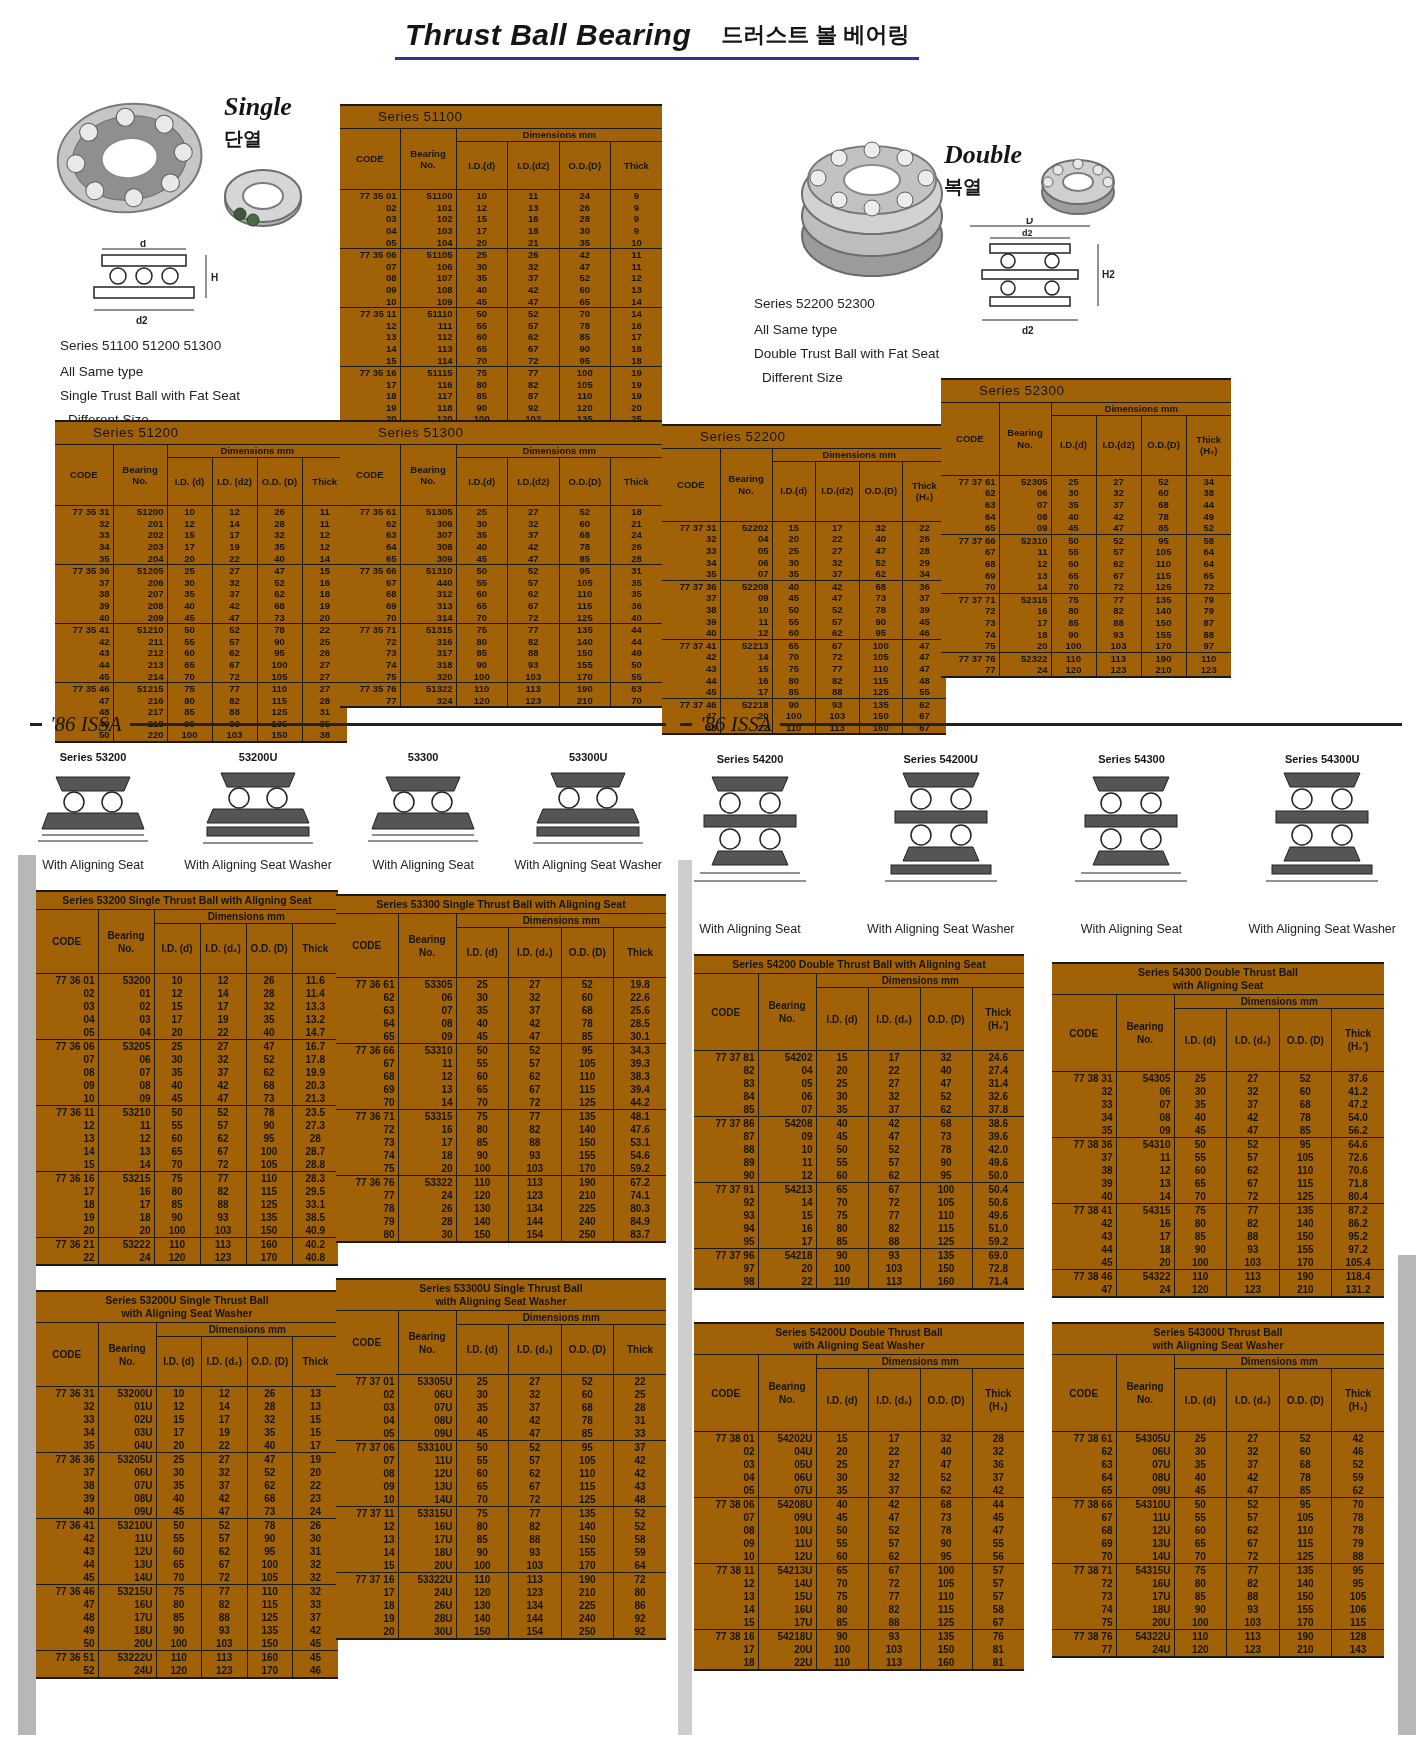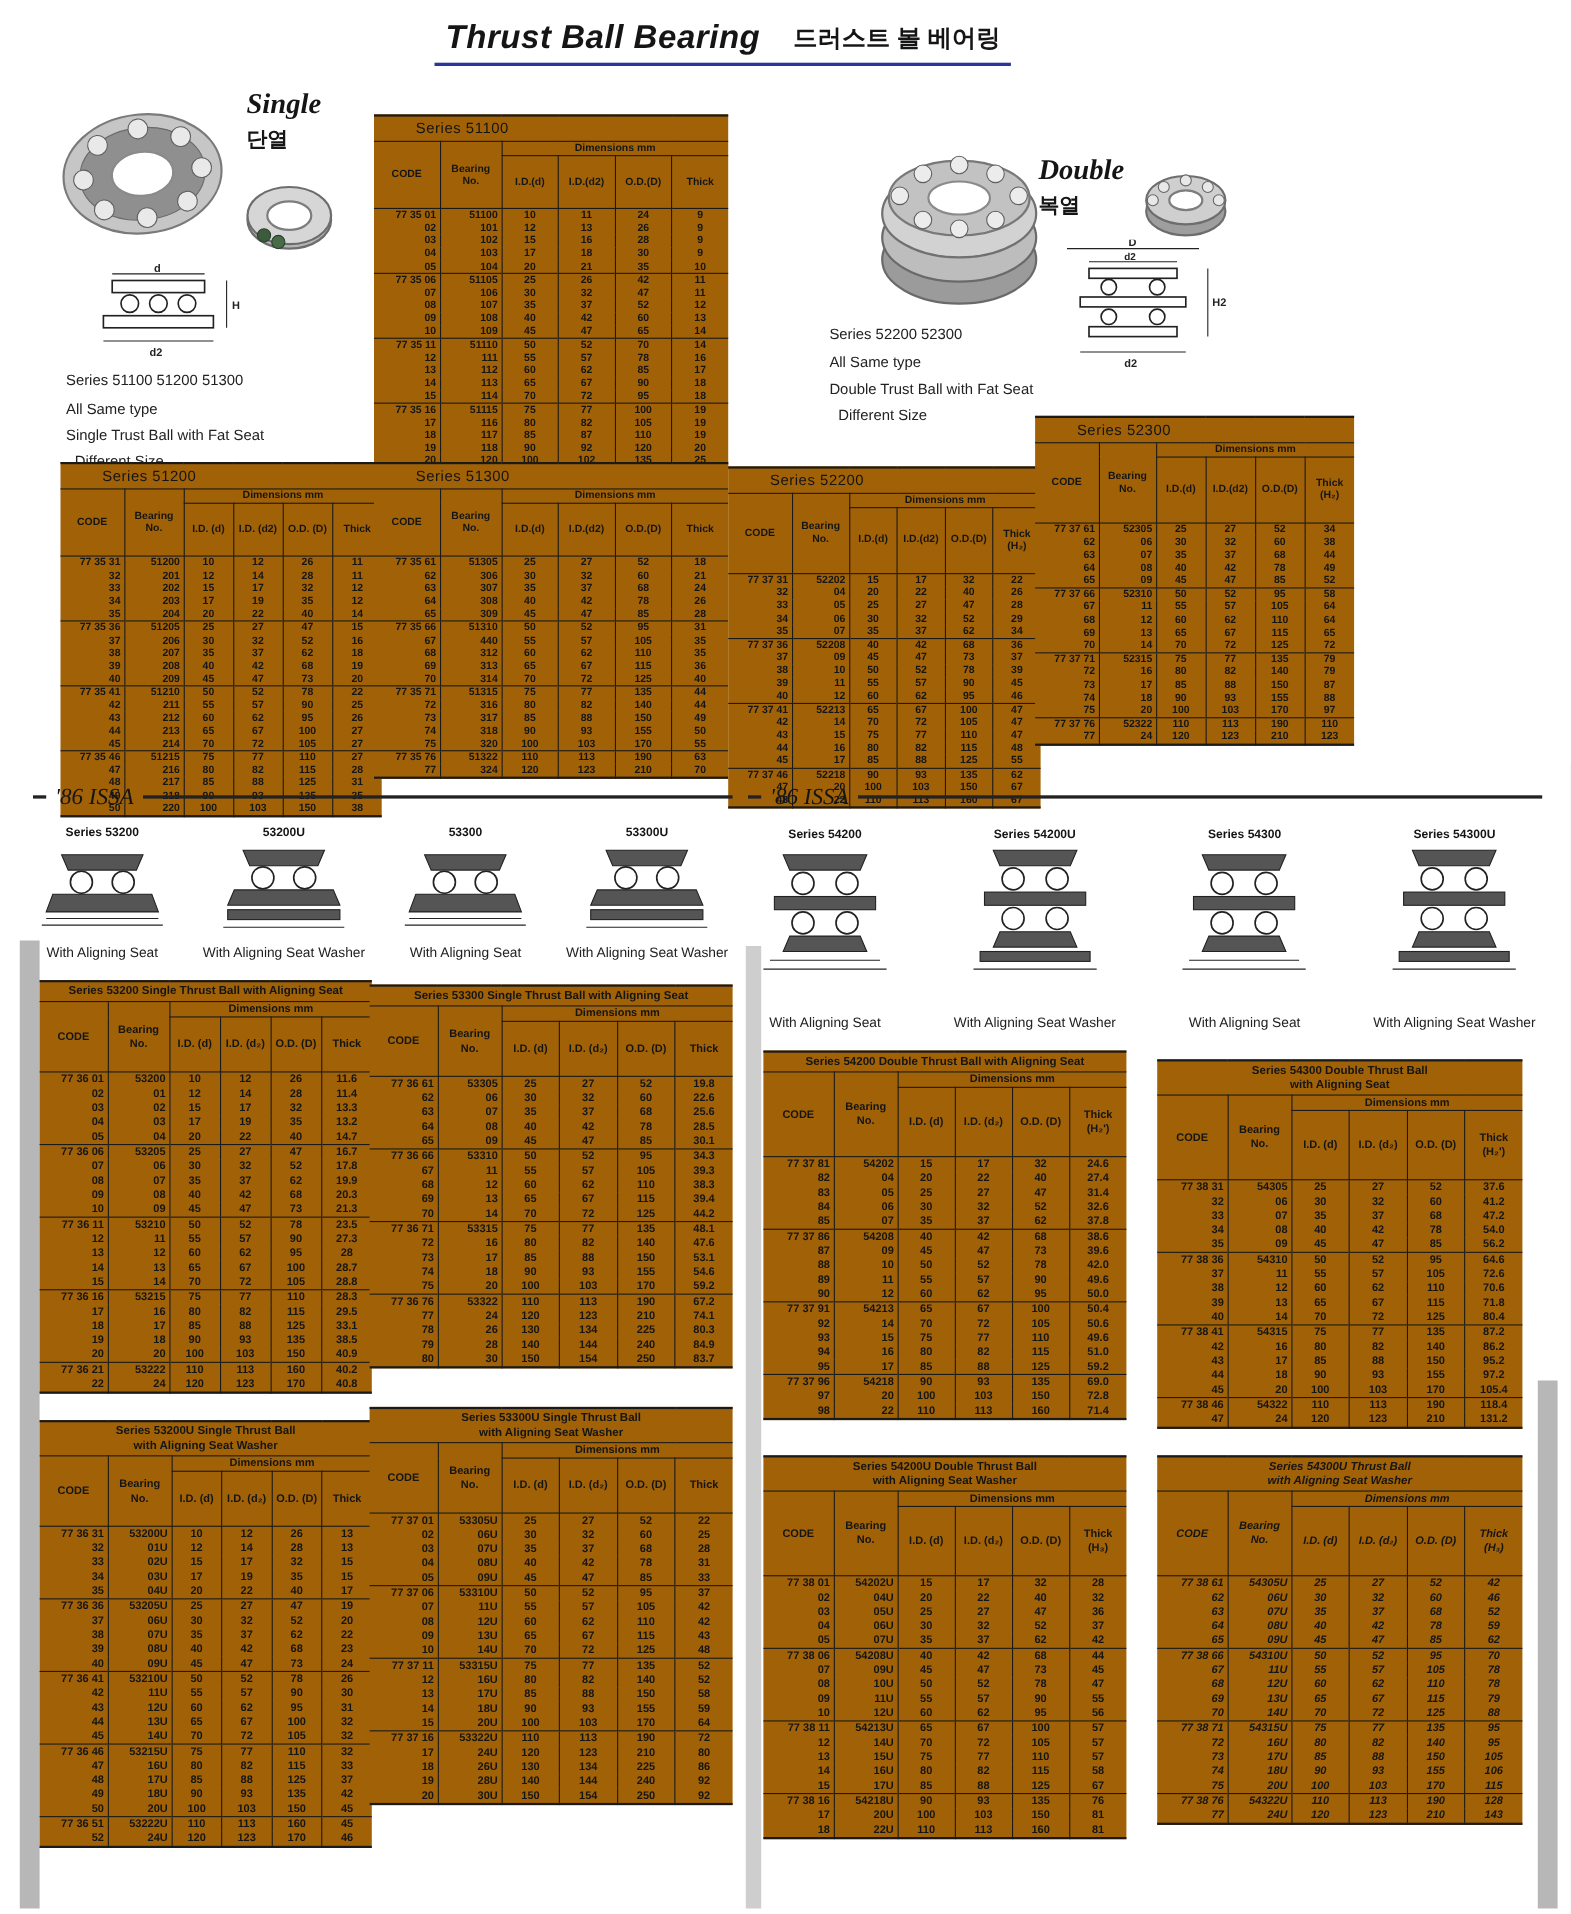--- a/index.html
+++ b/index.html
@@ -80,21 +80,21 @@
             <circle cx="78" cy="112" r="9"></circle>
             <circle cx="40" cy="101" r="9"></circle>
           <circle cx="24" cy="72" r="9"></circle>
             <circle cx="40" cy="42" r="9"></circle>
         </g>
         <ellipse cx="78" cy="72" rx="28" ry="20" fill="#ffffff" stroke="#8a8a8a" stroke-width="2"></ellipse>
       </g>
     </svg>
   </div>
 
-  <div class="abs sec-label" style="left:224px;top:80px;">
+  <div class="abs sec-label" style="left:224px;top:92px;">
     <div class="en">Single</div>
     <div class="ko">단열</div>
   </div>
 
   <div class="abs" style="left:220px;top:162px;">
     <svg width="86" height="76" viewBox="0 0 86 76">
       <ellipse cx="43" cy="38" rx="38" ry="26" fill="#b5b5b5" stroke="#6d6d6d" stroke-width="2"></ellipse>
       <ellipse cx="43" cy="34" rx="38" ry="26" fill="#d6d6d6" stroke="#6d6d6d" stroke-width="2"></ellipse>
       <ellipse cx="43" cy="34" rx="20" ry="13" fill="#fff" stroke="#7d7d7d" stroke-width="2"></ellipse>
       <circle cx="20" cy="52" r="6" fill="#3c5b3c" stroke="#2a402a"></circle>
@@ -2510,21 +2510,21 @@
                 <td class="bear vr">22U</td>
                 <td class="dim vr">110</td>
                 <td class="dim vr">113</td>
                 <td class="dim vr">160</td>
                 <td class="dim">81</td>
               </tr>
             </tbody>
           </table>
         </div>
       <div class="abs" id="w-s54300U" style="left:372px;top:386px;">
-          <table class="ctable big center" style="width: 332px; font-style: italic;">
+          <table class="ctable big center" style="width: 332px;">
             <colgroup>
               <col style="width:64px">
               <col style="width:58px">
               <col>
               <col>
               <col>
               <col>
             </colgroup>
             <tbody>
               <tr>

